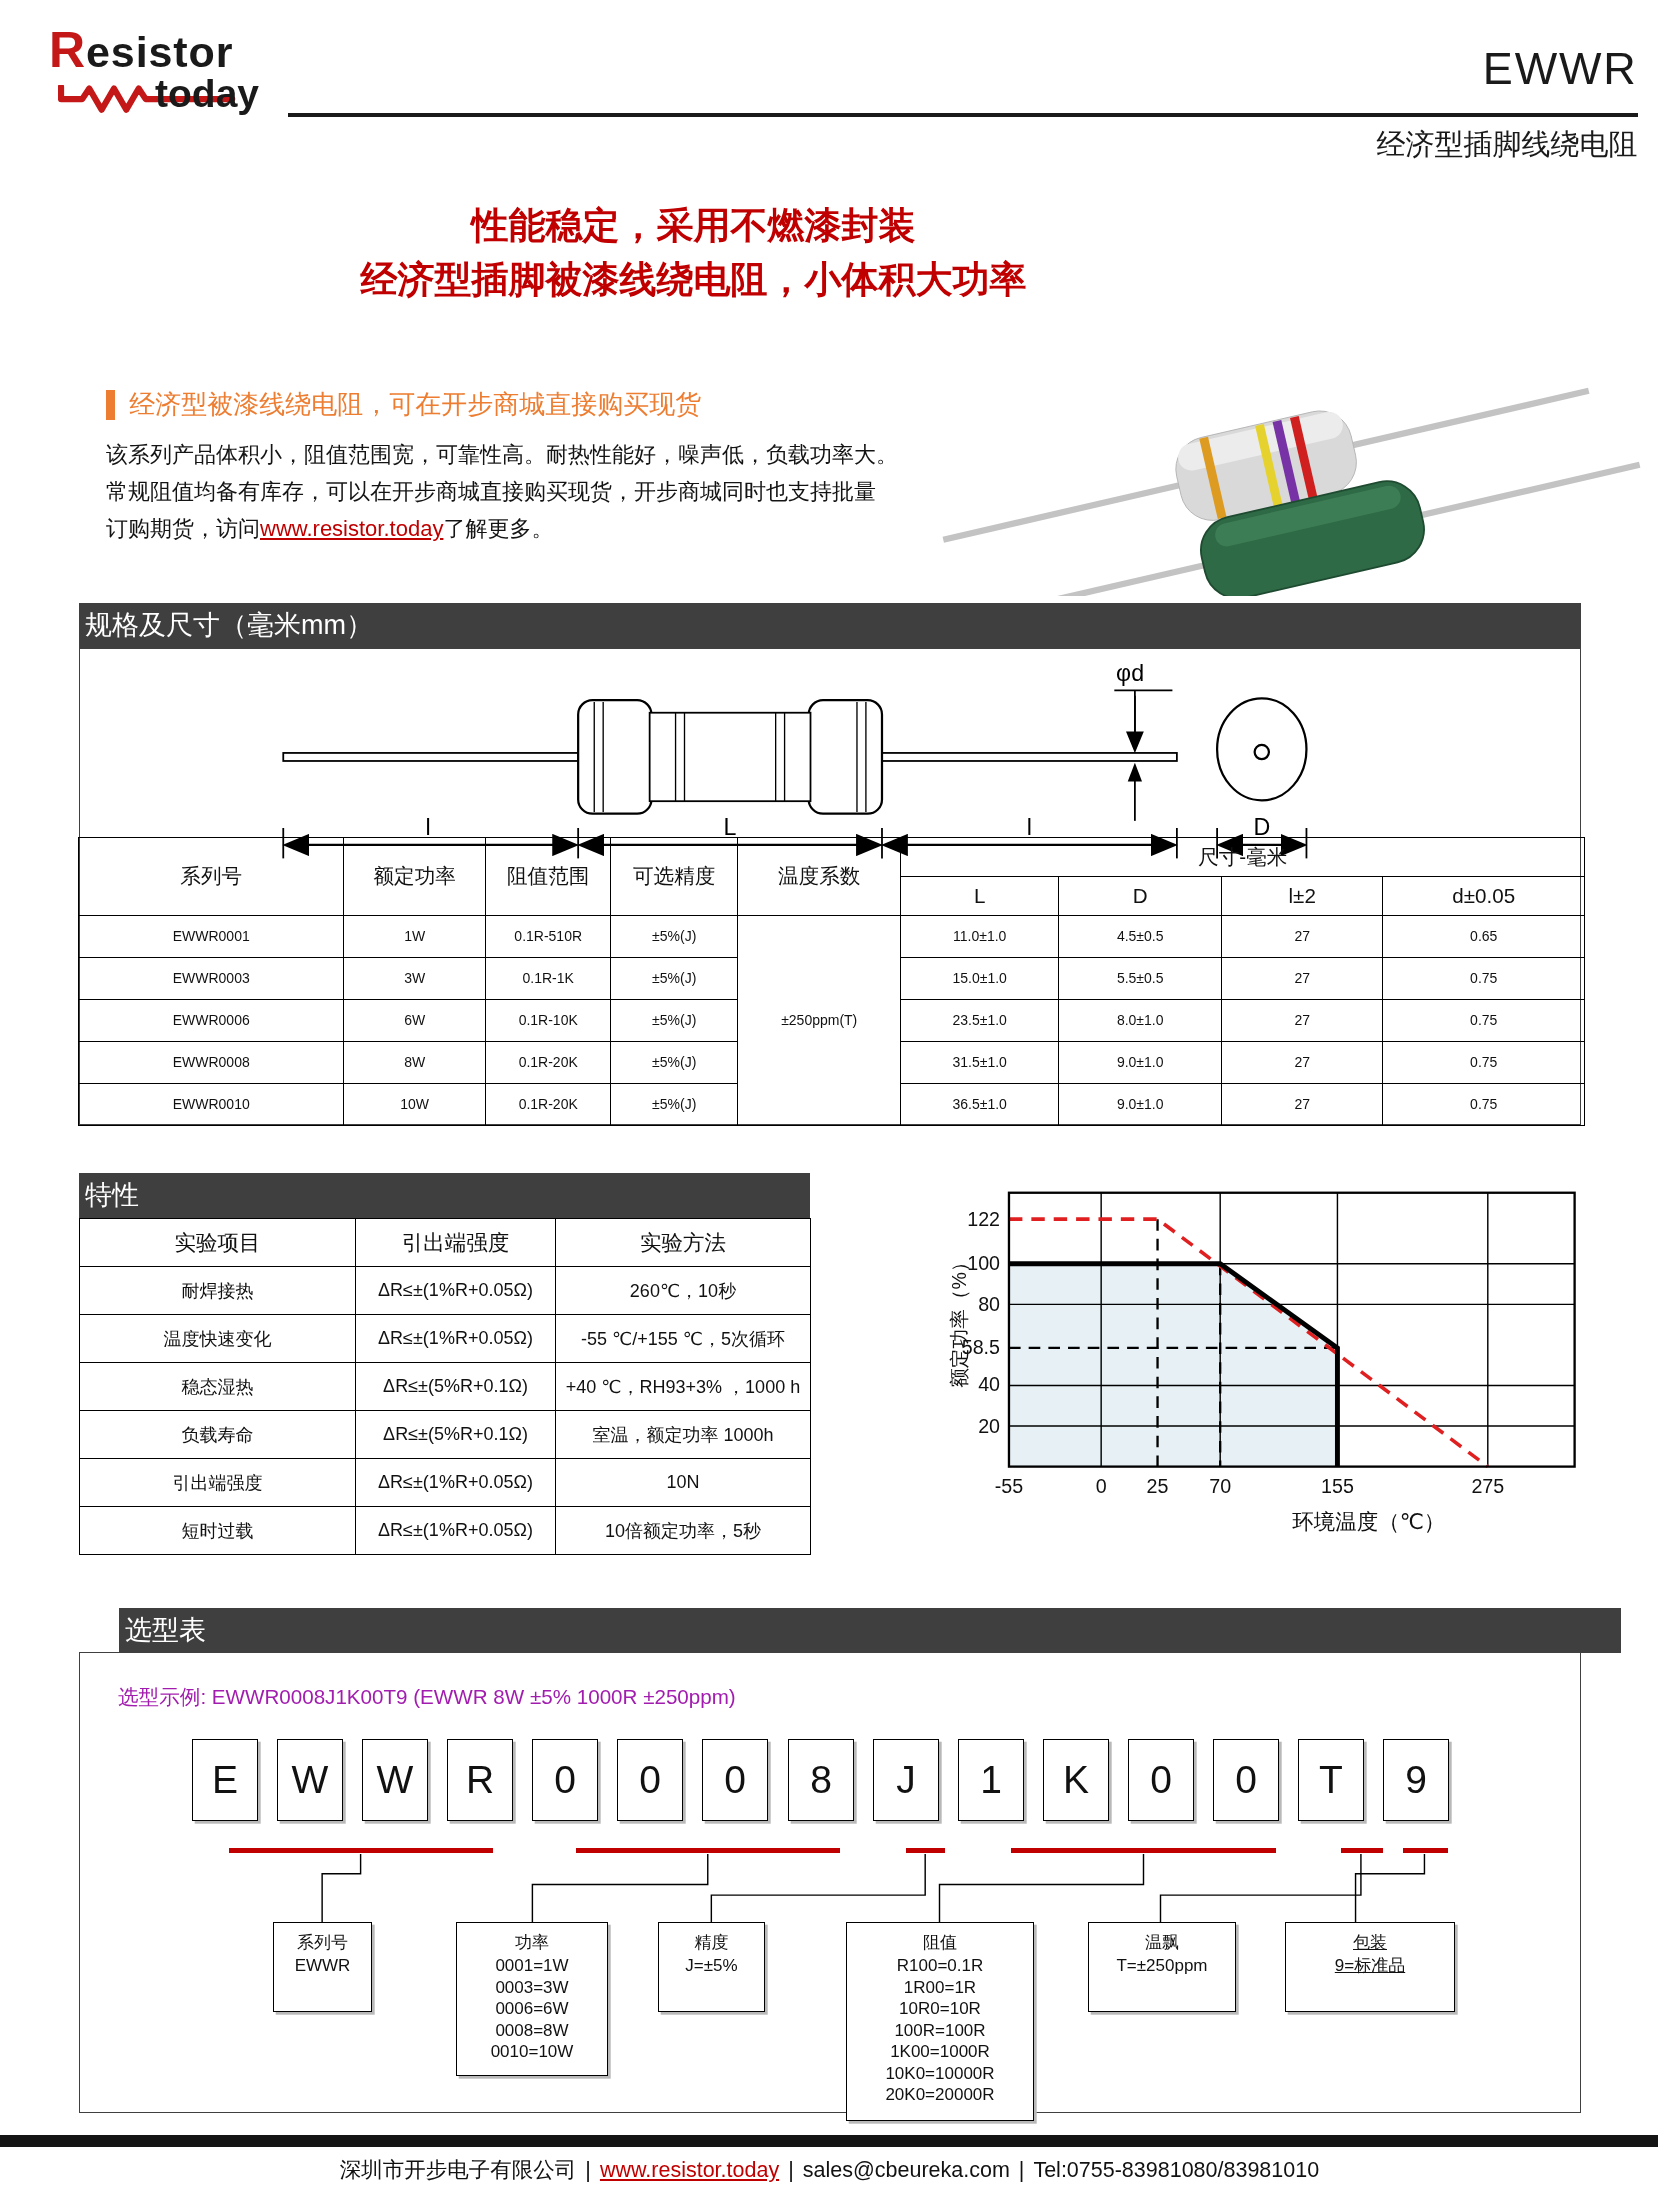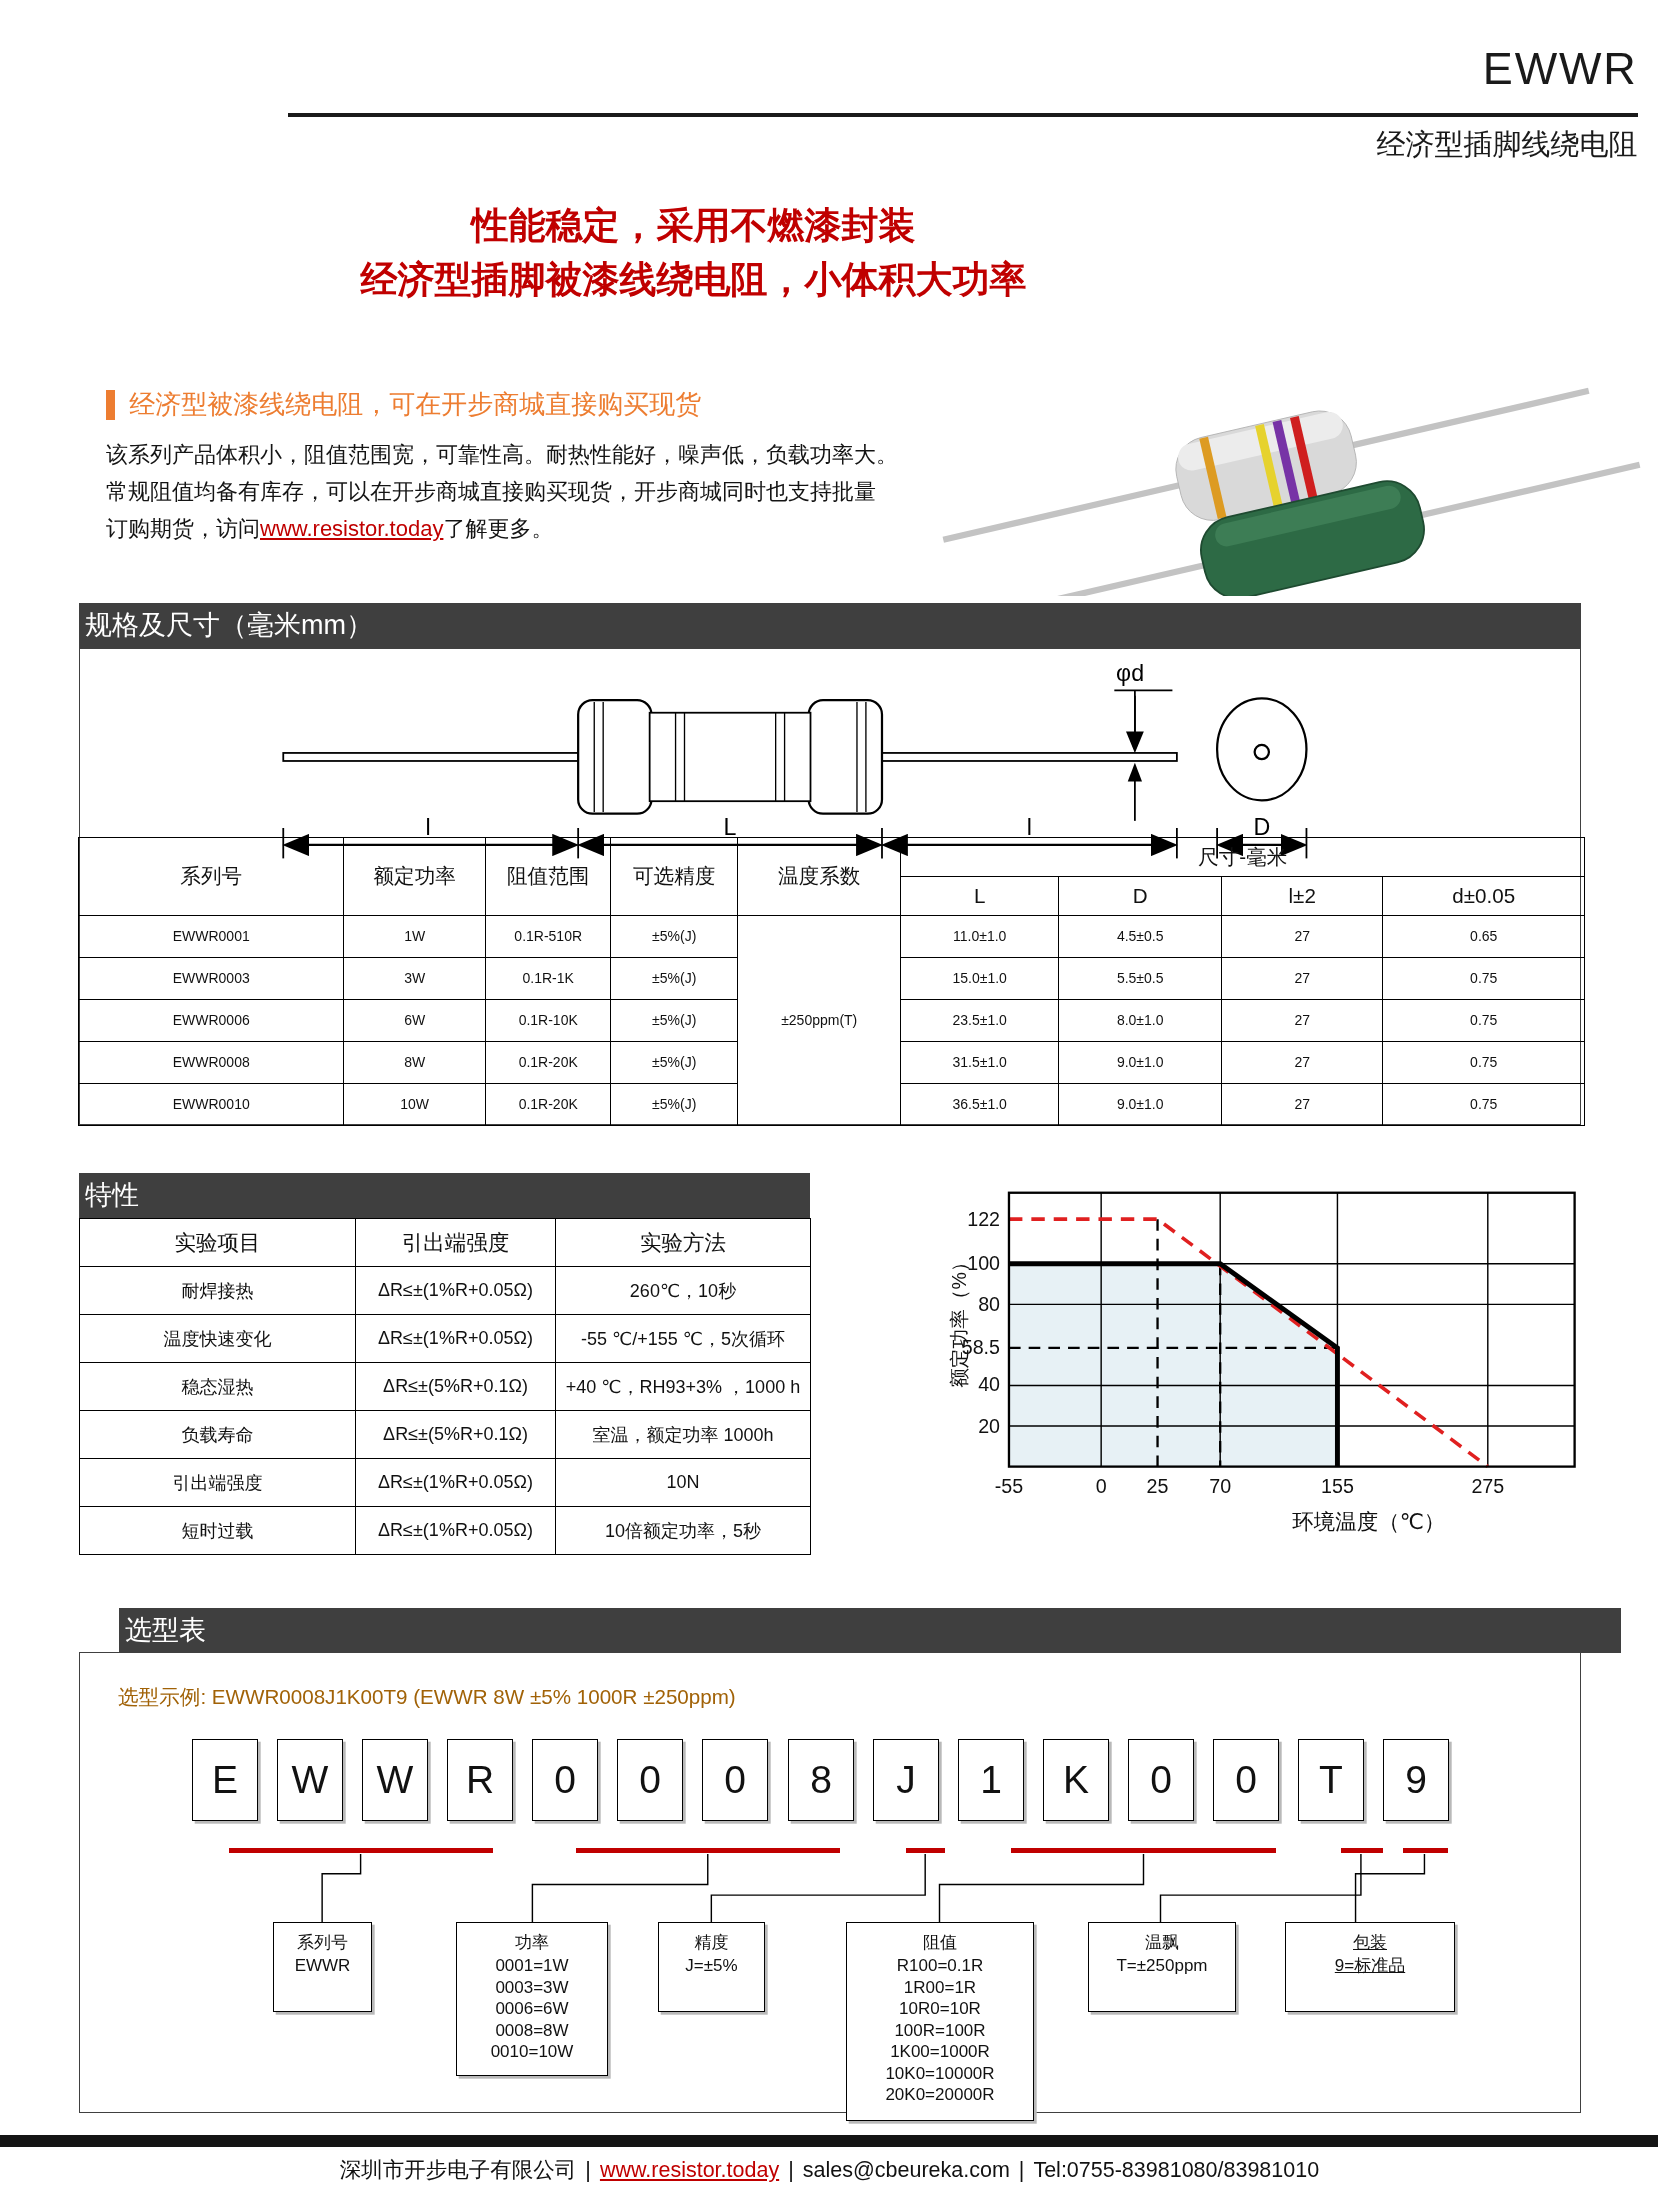--- a/index.html
+++ b/index.html
@@ -47,21 +47,21 @@
   .char-table{position:absolute;left:79px;top:1218px;width:731px;}
   .char-table th,.char-table td{border:1.8px solid #000;text-align:center;vertical-align:middle;
        font-weight:normal;overflow:hidden;white-space:nowrap;}
   .char-table th{height:45px;font-size:21.5px;}
   .char-table td{height:45px;font-size:18px;}
 
   
   .chart-wrap{position:absolute;left:948px;top:1182px;}
 
   
-  .sel-example{position:absolute;left:38px;top:30px;font-size:20.6px;color:#a16207;}
+  .sel-example{position:absolute;left:38px;top:30px;font-size:20.6px;color:#a21caf;}
   .code-row{position:absolute;left:112px;top:86px;height:82px;}
   .code-box{position:absolute;top:0;width:66px;height:82px;border:1.8px solid #000;background:#fff;
             box-shadow:2.7px 2.7px 0 #b9b9b9;font-size:39px;display:flex;align-items:center;
             justify-content:center;box-sizing:border-box;}
   .red-seg{position:absolute;height:5.4px;background:#c00000;top:195px;}
   .connector-svg{position:absolute;left:0;top:201px;}
   .decode-box{position:absolute;top:269px;border:1.8px solid #000;background:#fff;box-shadow:2.7px 2.7px 0 #b9b9b9;
               box-sizing:border-box;text-align:center;font-size:17px;line-height:21.5px;padding-top:9px;}
   .decode-title{margin-bottom:1.8px;}
 
@@ -69,20 +69,29 @@
   .footer-bar{position:absolute;left:0;top:2135px;width:1659px;height:11.6px;background:#141414;}
   .footer-text{position:absolute;left:0;top:2155px;width:1659px;text-align:center;font-size:21.5px;color:#111;}
   .footer-text .sep{margin:0 9px;}
   .footer-link{color:#c00000;}
 </style>
 </head>
 <body>
 
 <div class="page">
 
+  <div class="logo">
+    <div class="logo-line1"><span class="logo-R">R</span><span>esistor</span></div>
+    <div class="logo-line2">
+      <svg class="logo-zigzag" width="179" height="30" viewBox="0 0 200 34">
+        <polyline points="2,2 2,16 26,16 34,4 48,28 62,4 76,28 90,4 98,16 196,16" fill="none" stroke="#c41818" stroke-width="7" stroke-linejoin="round" stroke-linecap="round"></polyline>
+      </svg>
+      <span class="logo-today">today</span>
+    </div>
+  </div>
   <div class="header-model">EWWR</div>
   <div class="header-rule"></div>
   <div class="header-subtitle">经济型插脚线绕电阻</div>
 
   <div class="hero-title">
     <div>性能稳定，采用不燃漆封装</div>
     <div>经济型插脚被漆线绕电阻，小体积大功率</div>
   </div>
   <div class="feature-head">
     <div class="feature-bar"></div>

